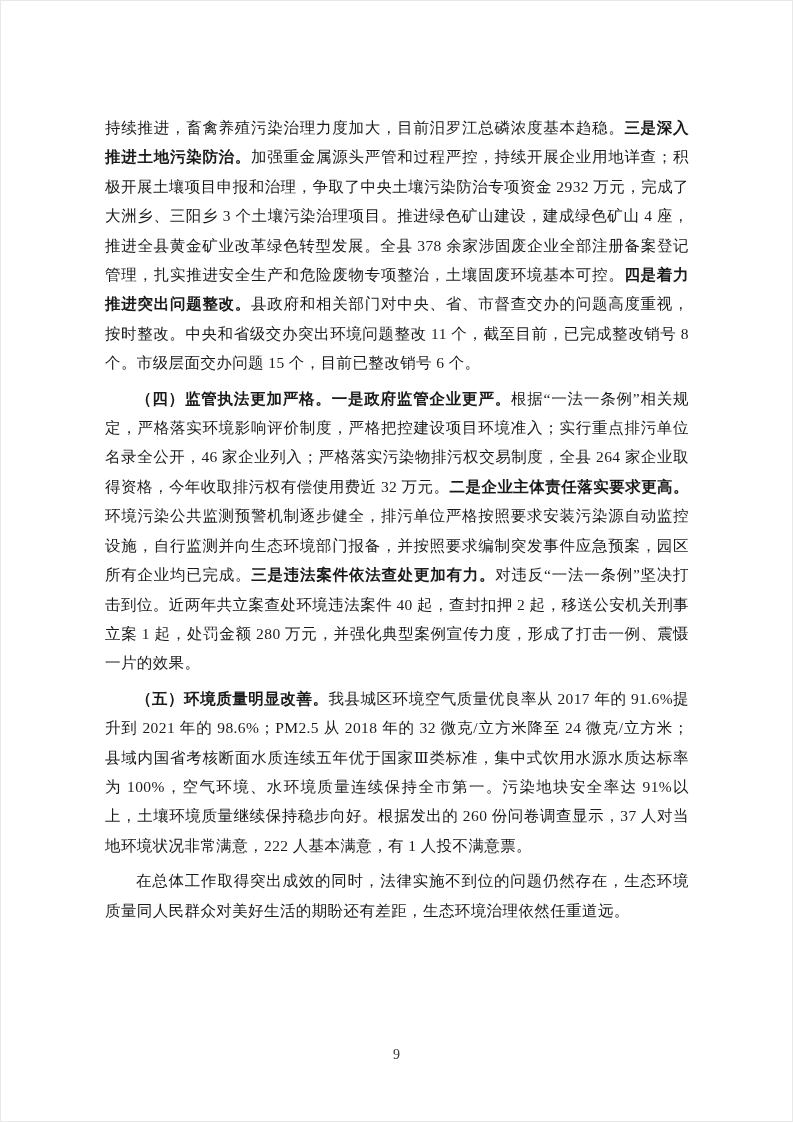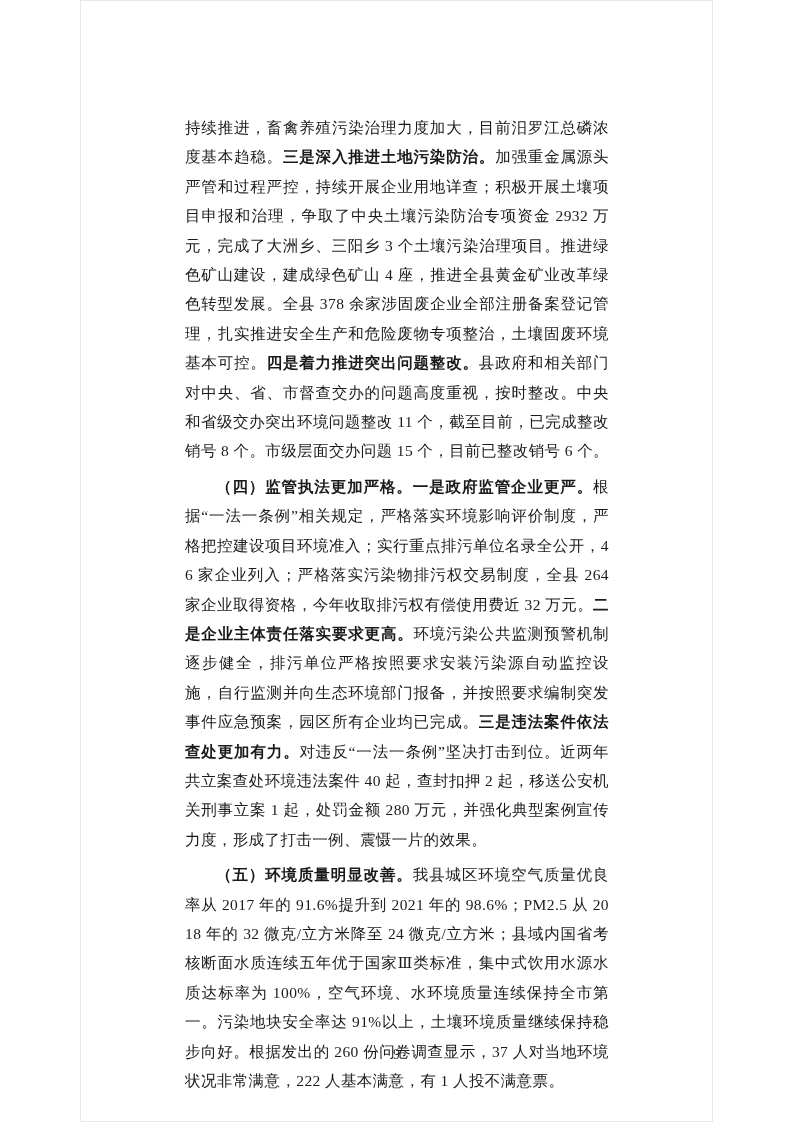--- a/index.html
+++ b/index.html
@@ -2,21 +2,21 @@
 <html><head>
 <meta charset="utf-8">
 <style>
   html, body {
     margin: 0;
     padding: 0;
     background: #ffffff;
   }
   .page {
     position: relative;
-    width: 633px;
+    width: 793px;
     height: 1122px;
     margin: 0 auto;
     background: #ffffff;
     box-sizing: border-box;
     border: 1px solid #e8e8e8;
     overflow: hidden;
     font-family: "Liberation Serif", "DejaVu Serif", serif;
     color: #1a1a1a;
   }
   .content {
@@ -50,15 +50,16 @@
   }
 </style>
 </head>
 <body>
 
 <div class="page">
   <div class="content">
       <p class="para"><span>持续推进，畜禽养殖污染治理力度加大，目前汨罗江总磷浓度基本趋稳。</span><span class="bold">三是深入推进土地污染防治。</span><span>加强重金属源头严管和过程严控，持续开展企业用地详查；积极开展土壤项目申报和治理，争取了中央土壤污染防治专项资金 2932 万元，完成了大洲乡、三阳乡 3 个土壤污染治理项目。推进绿色矿山建设，建成绿色矿山 4 座，推进全县黄金矿业改革绿色转型发展。全县 378 余家涉固废企业全部注册备案登记管理，扎实推进安全生产和危险废物专项整治，土壤固废环境基本可控。</span><span class="bold">四是着力推进突出问题整改。</span><span>县政府和相关部门对中央、省、市督查交办的问题高度重视，按时整改。中央和省级交办突出环境问题整改 11 个，截至目前，已完成整改销号 8 个。市级层面交办问题 15 个，目前已整改销号 6 个。</span></p>
       <p class="para indent"><span class="bold">（四）监管执法更加严格。一是政府监管企业更严。</span><span>根据“一法一条例”相关规定，严格落实环境影响评价制度，严格把控建设项目环境准入；实行重点排污单位名录全公开，46 家企业列入；严格落实污染物排污权交易制度，全县 264 家企业取得资格，今年收取排污权有偿使用费近 32 万元。</span><span class="bold">二是企业主体责任落实要求更高。</span><span>环境污染公共监测预警机制逐步健全，排污单位严格按照要求安装污染源自动监控设施，自行监测并向生态环境部门报备，并按照要求编制突发事件应急预案，园区所有企业均已完成。</span><span class="bold">三是违法案件依法查处更加有力。</span><span>对违反“一法一条例”坚决打击到位。近两年共立案查处环境违法案件 40 起，查封扣押 2 起，移送公安机关刑事立案 1 起，处罚金额 280 万元，并强化典型案例宣传力度，形成了打击一例、震慑一片的效果。</span></p>
       <p class="para indent"><span class="bold">（五）环境质量明显改善。</span><span>我县城区环境空气质量优良率从 2017 年的 91.6%提升到 2021 年的 98.6%；PM2.5 从 2018 年的 32 微克/立方米降至 24 微克/立方米；县域内国省考核断面水质连续五年优于国家Ⅲ类标准，集中式饮用水源水质达标率为 100%，空气环境、水环境质量连续保持全市第一。污染地块安全率达 91%以上，土壤环境质量继续保持稳步向好。根据发出的 260 份问卷调查显示，37 人对当地环境状况非常满意，222 人基本满意，有 1 人投不满意票。</span></p>
+      <p class="para indent"><span>在总体工作取得突出成效的同时，法律实施不到位的问题仍然存在，生态环境质量同人民群众对美好生活的期盼还有差距，生态环境治理依然任重道远。</span></p>
     </div>
   <div class="footer">9</div>
 </div>
 
 </body></html>

